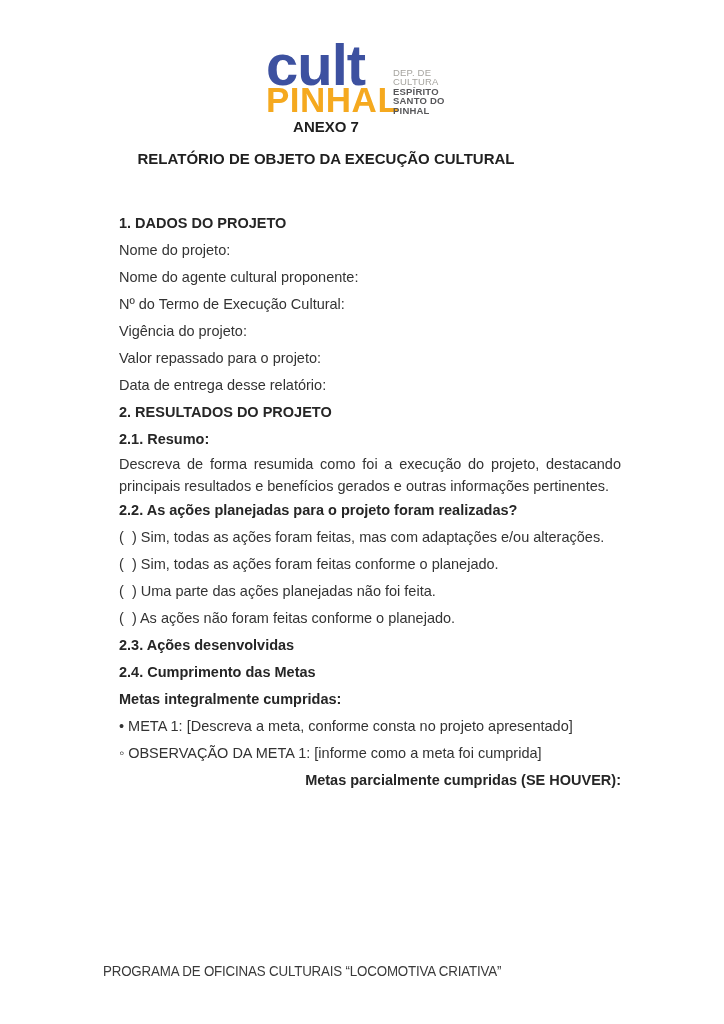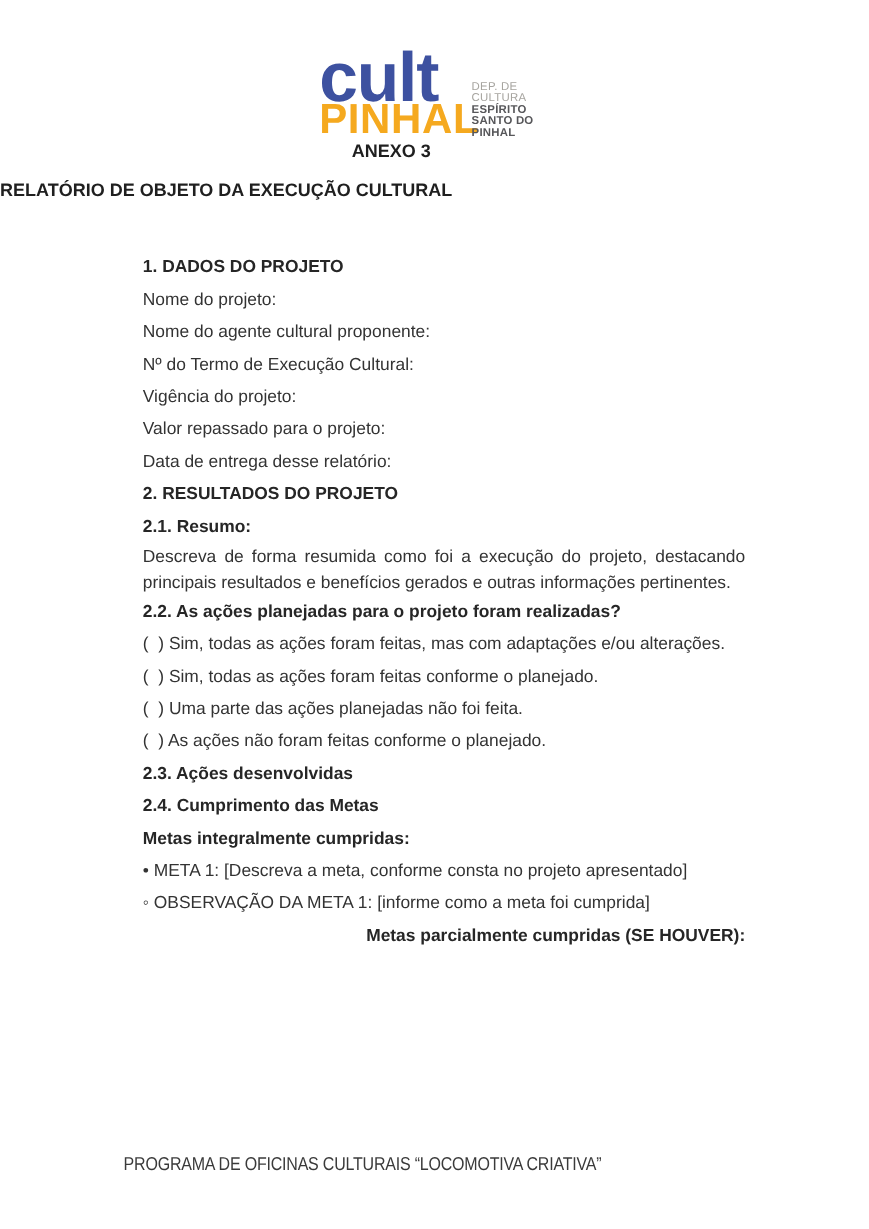--- a/index.html
+++ b/index.html
@@ -28,21 +28,21 @@
   }
   .logo-dept .d-light{color:#A6A49F;font-weight:400;}
   .logo-dept .d-bold{color:#57575A;font-weight:700;}
   
   .anexo{
     position:absolute;top:118px;left:0;width:100%;
     text-align:center;font-size:15px;font-weight:700;color:#1f1f1f;
   }
   .doc-title{
     position:absolute;top:150px;left:0;width:100%;
-    text-align:left;font-size:15px;font-weight:700;color:#1f1f1f;
+    text-align:center;font-size:15px;font-weight:700;color:#1f1f1f;
   }
   
   .body{
     position:absolute;top:210px;left:119px;width:502px;
     font-size:14.5px;
   }
   .body p{margin:0;}
   .line{line-height:27px;white-space:pre-wrap;}
   .para{line-height:22px;text-align:justify;}
   .h{font-weight:700;color:#262626;}
@@ -66,21 +66,21 @@
   <div class="logo-cult">cult</div>
   <div class="logo-pinhal">PINHAL</div>
   <div class="logo-dept">
     <div class="d-light">DEP. DE</div>
     <div class="d-light">CULTURA</div>
     <div class="d-bold">ESPÍRITO</div>
     <div class="d-bold">SANTO DO</div>
     <div class="d-bold">PINHAL</div>
   </div>
 
-  <div class="anexo">ANEXO 3</div>
+  <div class="anexo">ANEXO 7</div>
   <div class="doc-title">RELATÓRIO DE OBJETO DA EXECUÇÃO CULTURAL</div>
 
   <main class="body">
 
     <p class="line h">1. DADOS DO PROJETO</p>
     <p class="line">Nome do projeto:</p>
     <p class="line">Nome do agente cultural proponente:</p>
     <p class="line">Nº do Termo de Execução Cultural:</p>
     <p class="line">Vigência do projeto:</p>
     <p class="line">Valor repassado para o projeto:</p>

